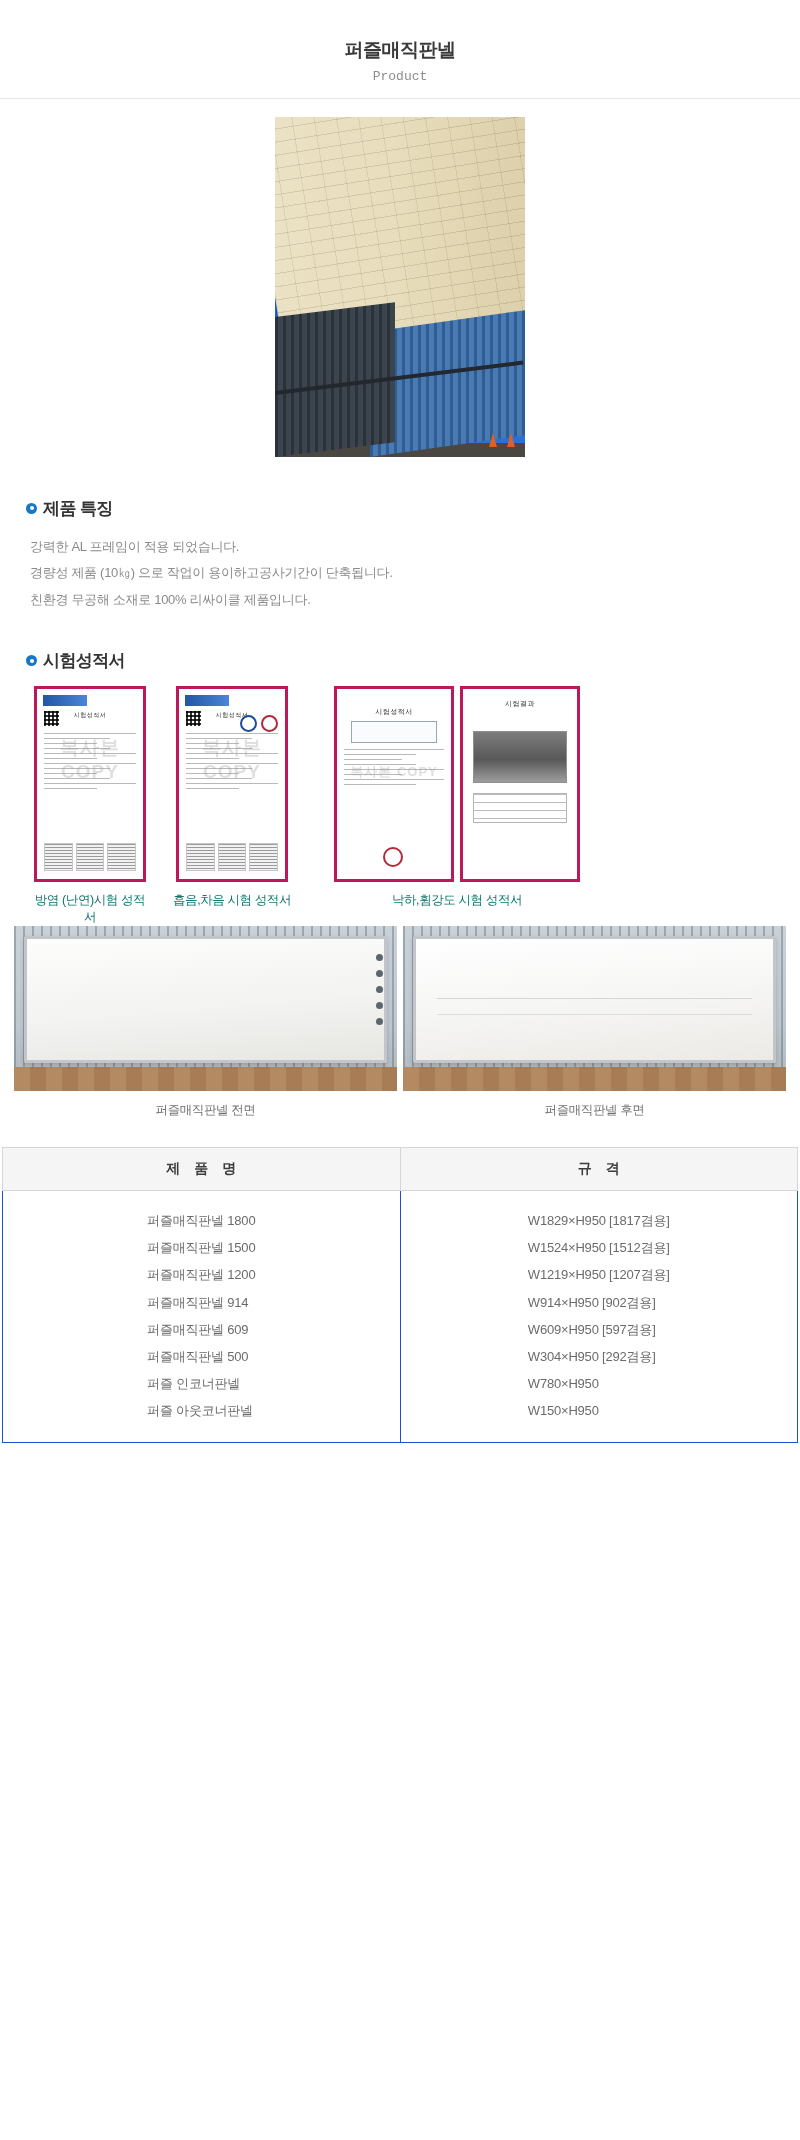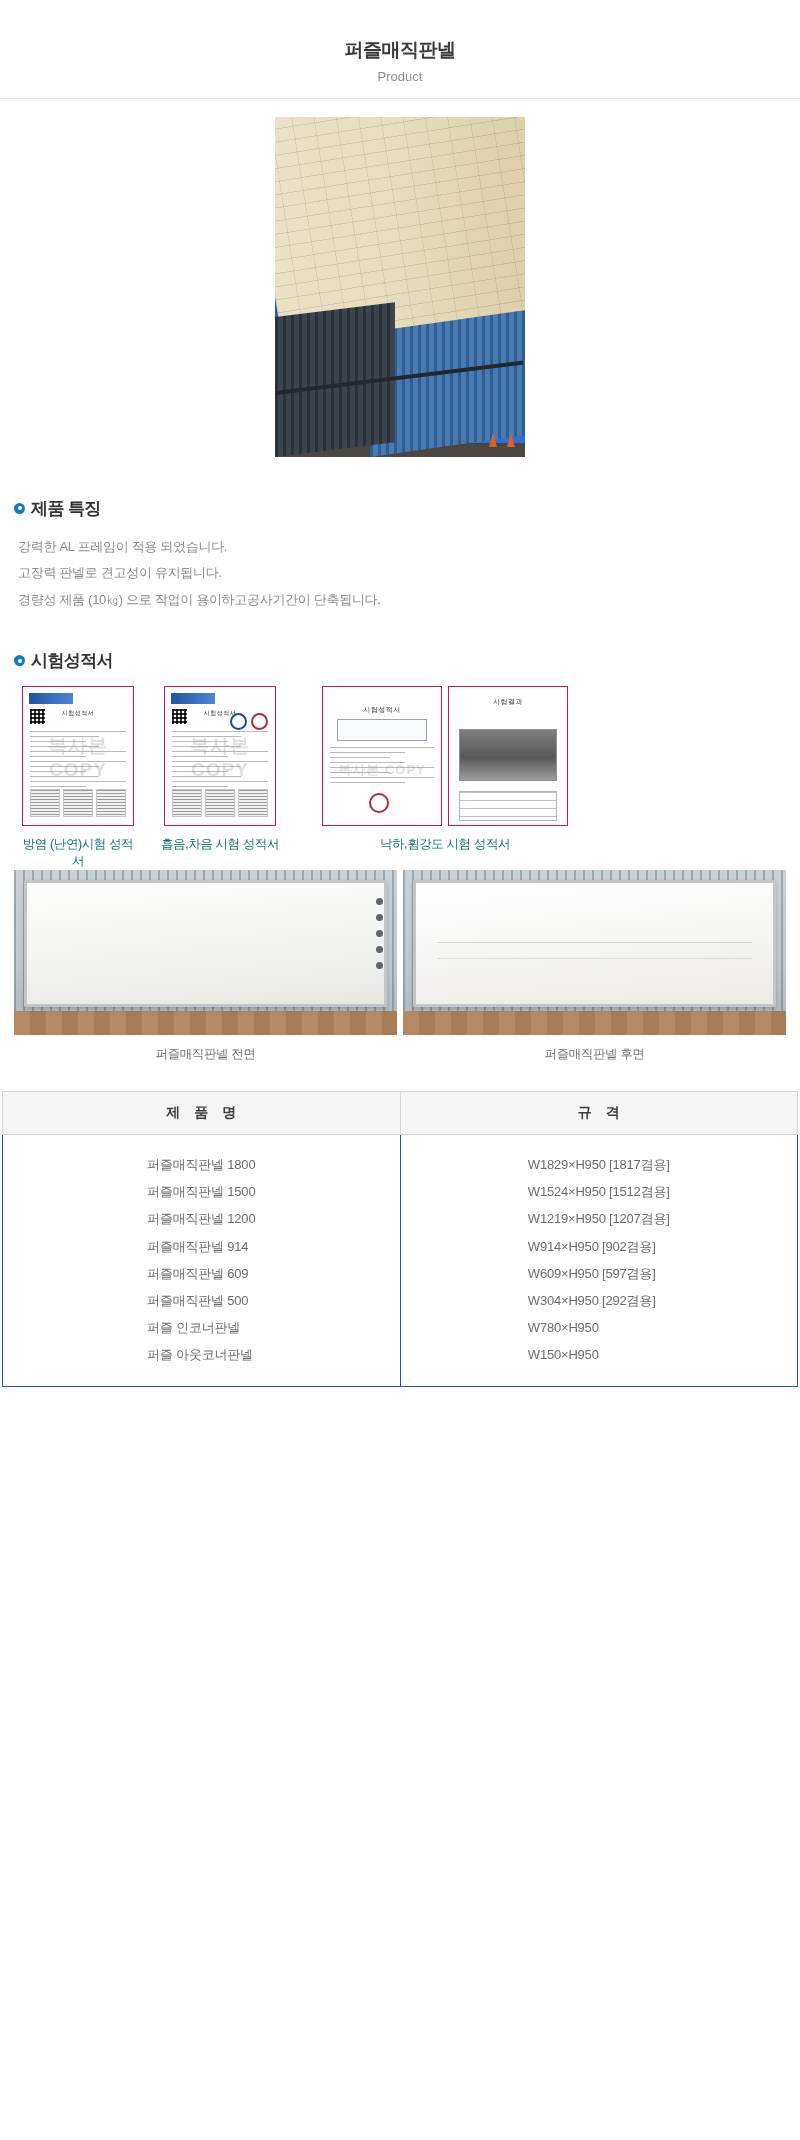--- a/index.html
+++ b/index.html
@@ -28,20 +28,21 @@
     font-weight: 700;
     color: #3a3a3a;
     letter-spacing: -0.5px;
     line-height: 1.5;
   }
   .page-subtitle {
     font-size: 13px;
     color: #8d8d8d;
     margin-top: 4px;
     font-weight: 400;
+    font-family: Liberation Mono, monospace;
   }
 
   
   .hero-wrap {
     text-align: center;
     padding-top: 18px;
   }
   .hero-photo {
     width: 250px;
     height: 340px;
@@ -129,21 +130,21 @@
     padding: 18px 0 0 0;
     font-size: 13px;
     line-height: 1.95;
     color: #7b7b7b;
     letter-spacing: -0.4px;
   }
   .intro div { white-space: nowrap; }
 
   
   .section {
-    padding: 0 14px;
+    padding: 0 26px;
   }
   .sec-head {
     display: flex;
     align-items: center;
     gap: 6px;
     margin-top: 36px;
     margin-bottom: 14px;
   }
   .sec-bullet {
     width: 11px; height: 11px;
@@ -185,23 +186,23 @@
     margin-top: 6px;
   }
   .cert-block { text-align: center; }
   .cert-block.single { width: 120px; }
   .cert-block.pair { width: 250px; }
   .cert-gap-1 { width: 22px; }
   .cert-gap-2 { width: 40px; }
   .cert-images { display: flex; justify-content: center; gap: 6px; }
 
   .cert-thumb {
-    width: 112px; height: 140px;
+    width: 112px; height: 196px;
     background: #ffffff;
-    border: 1px solid #be185d;
+    border: 3px solid #be185d;
     position: relative;
     overflow: hidden;
   }
   .cert-thumb.wide { width: 120px; }
   .cert-kcl-bar {
     position: absolute; left: 6px; top: 6px;
     width: 44px; height: 11px;
     background: linear-gradient(90deg, #2255a4, #4a86d8);
   }
   .cert-doc-title {
@@ -408,22 +409,22 @@
   </div>
 
 
   <div class="section">
     <div class="sec-head">
       <span class="sec-bullet"></span>
       <span class="sec-title">제품 특징</span>
     </div>
     <ul class="feature-list">
       <li>강력한  AL 프레임이 적용 되었습니다.</li>
-      <li>고장력 판넬로 견고성이 유지됩니다.</li>
       <li>경량성 제품 (10㎏) 으로 작업이 용이하고공사기간이 단축됩니다.</li>
+      <li>친환경 무공해 소재로 100% 리싸이클 제품입니다.</li>
     </ul>
   </div>
 
   <div class="section">
     <div class="sec-head">
       <span class="sec-bullet"></span>
       <span class="sec-title">시험성적서</span>
     </div>
 
     <div class="cert-row">

